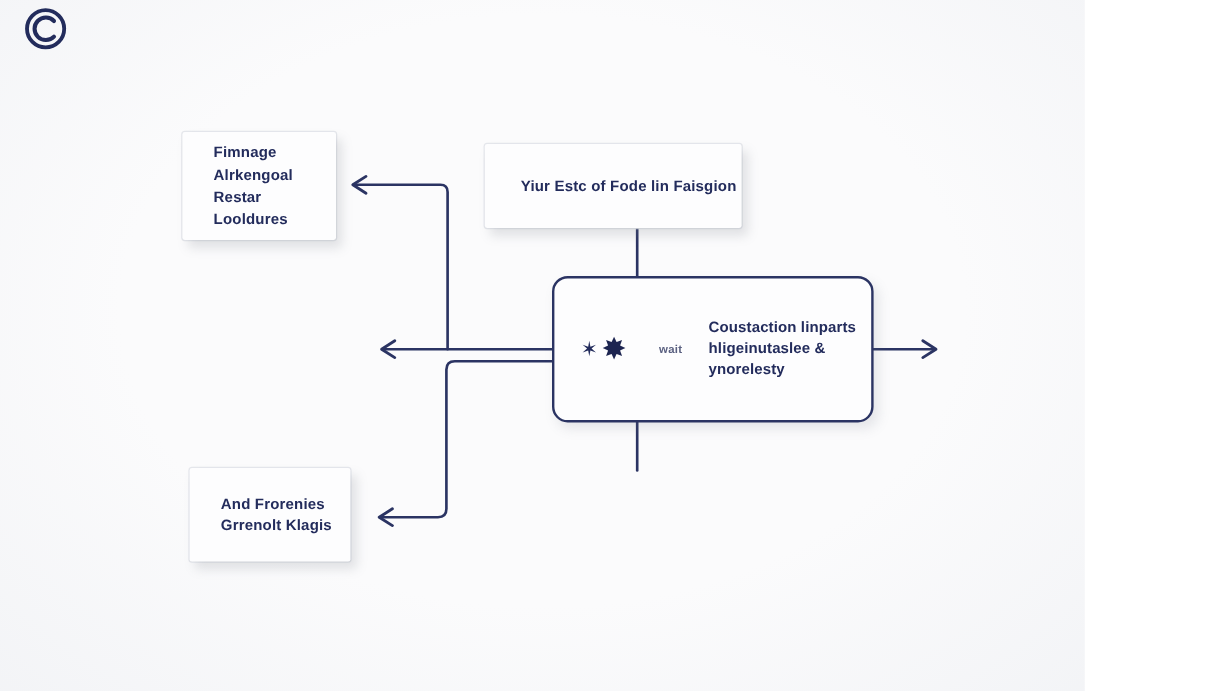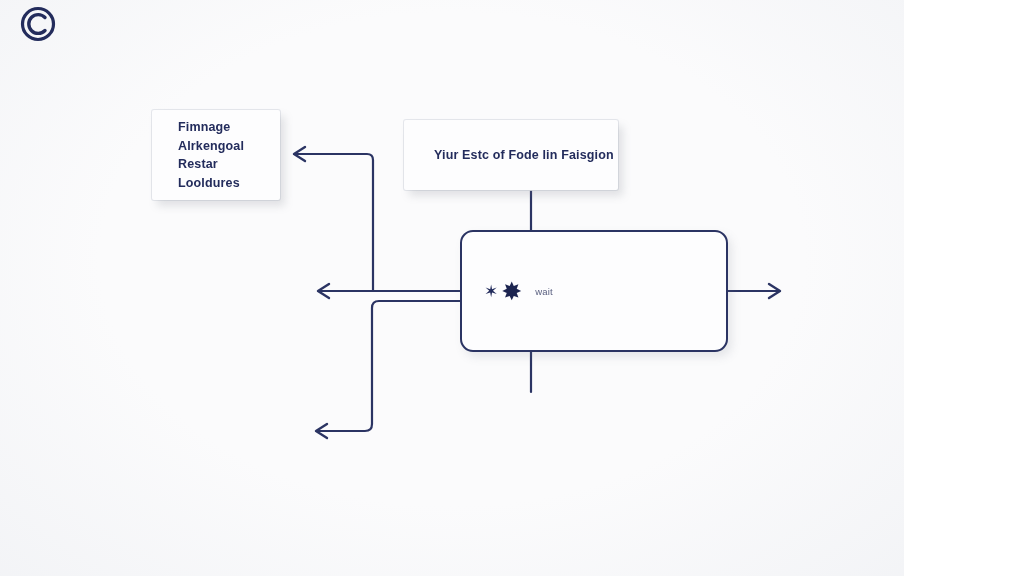--- a/index.html
+++ b/index.html
@@ -104,22 +104,22 @@
     align-items: center;
     gap: 2px;
     color: #232c5c;
     flex: 0 0 auto;
   }
   #node-center .star-sm { font-size: 17px; line-height: 1; color: #232c5c; }
   #node-center .star-lg { font-size: 25px; line-height: 1; color: #1c2450; margin-left: 1px; }
   #node-center .wait {
     color: #5a6080;
     font-size: 9.5px;
-    font-weight: normal;
-    margin-left: 13px;
+    font-weight: bold;
+    margin-left: 27px;
     flex: 0 0 auto;
     letter-spacing: 0.2px;
     text-align: center;
   }
   #node-center .ctitle {
     color: #232c5c;
     font-weight: bold;
     font-size: 12.5px;
     line-height: 17.5px;
     margin-left: 22px;
@@ -177,28 +177,35 @@
   </svg>
 
   <div class="node" id="node-top-left">
     <div class="txt">Fimnage
 Alrkengoal
 Restar
 Looldures</div>
   </div>
 
 
+  <div class="node" id="node-bottom-left">
+    <div class="txt">And Frorenies
+Grrenolt Klagis</div>
+  </div>
 
   <div class="node wide" id="node-top-center">
     <div class="txt">Yiur Estc of Fode lin Faisgion</div>
   </div>
 
 
 
   <div id="node-center">
     <div class="icons">
       <span class="star-sm">✶</span>
       <span class="star-lg">✸</span>
     </div>
     <span class="wait">wait</span>
+    <div class="ctitle">Coustaction linparts
+hligeinutaslee &amp;
+ynorelesty</div>
   </div>
 
 </div>
 
 </body></html>

